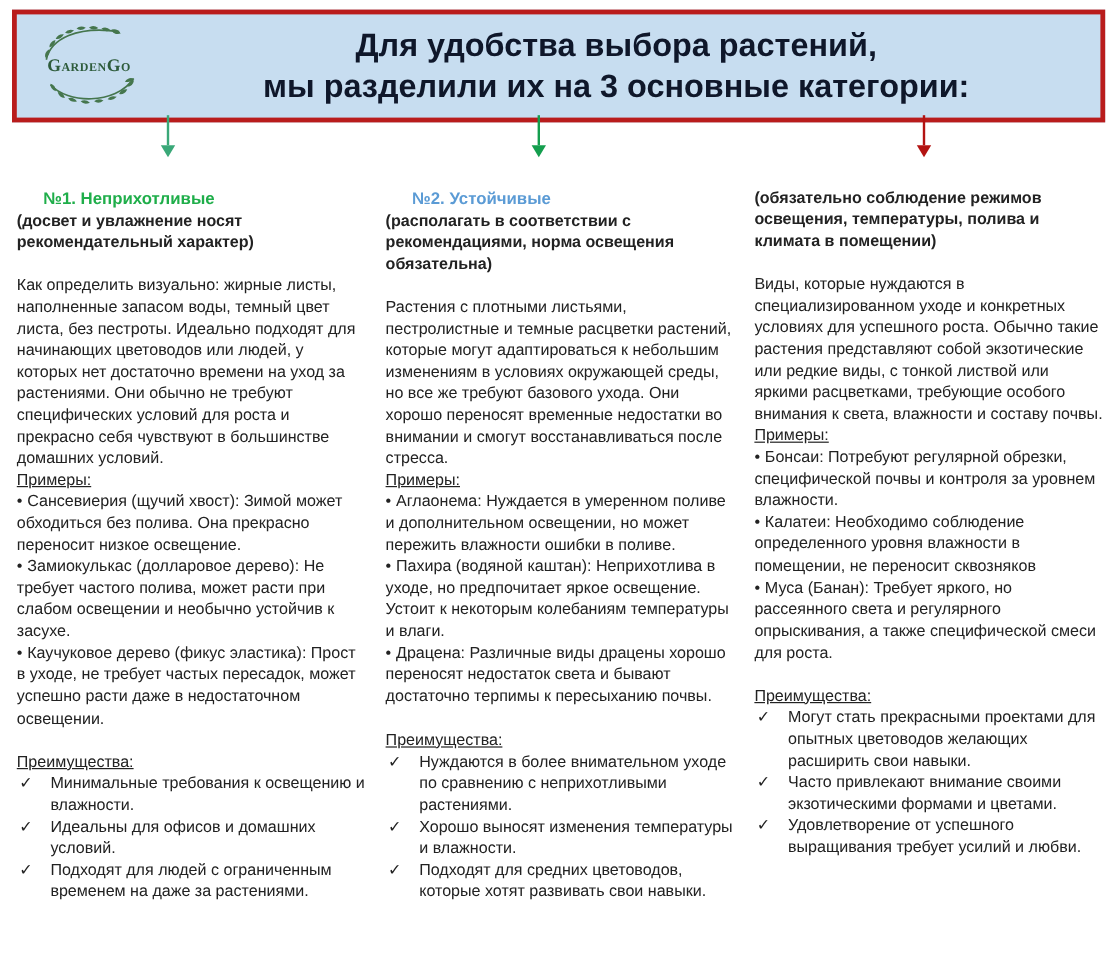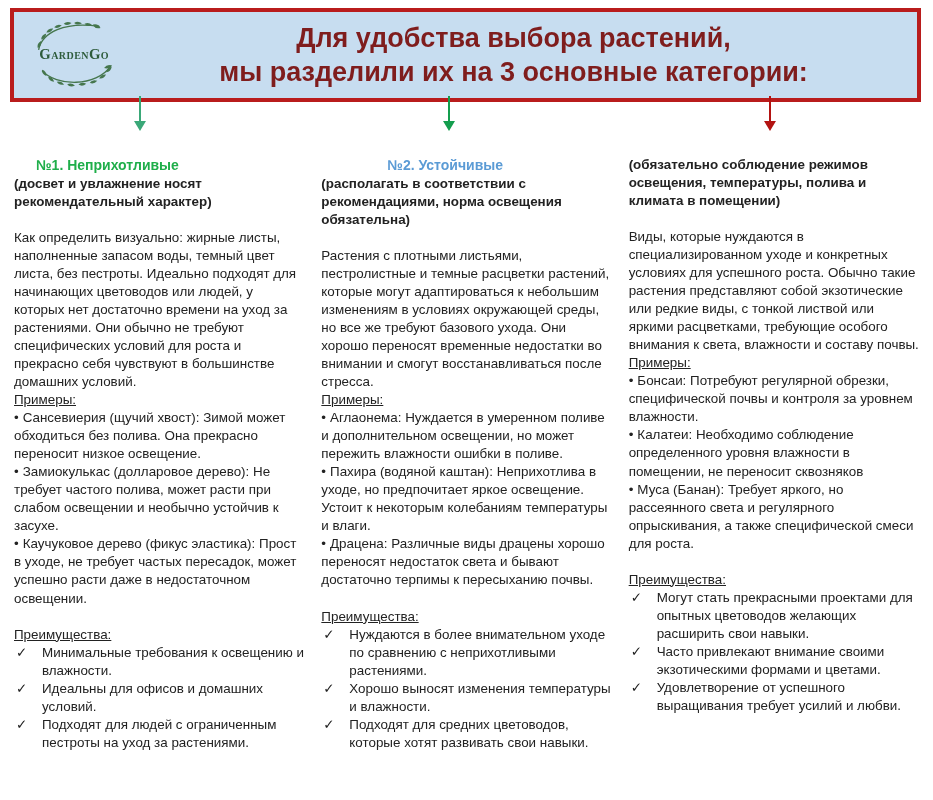--- a/index.html
+++ b/index.html
@@ -15,21 +15,21 @@
     border:4px solid #b91c1c;
   }
   .logo{width:122px;flex:0 0 122px;display:flex;justify-content:center;align-items:center;}
   .logo svg{width:104px;height:82px;}
   .logo text{
     font-family:"Liberation Serif","DejaVu Serif",serif;
     font-variant:small-caps;font-weight:bold;letter-spacing:.5px;
   }
   .title-wrap{
     flex:1;text-align:center;padding-right:26px;
-    font-size:27px;line-height:1.26;font-weight:600;color:#7f1d1d;
+    font-size:27px;line-height:1.26;font-weight:600;color:#0f172a;
   }
   
   .arrows{position:absolute;left:0;top:96px;width:933px;height:56px;}
   .arrow{position:absolute;top:0;display:flex;flex-direction:column;align-items:center;width:14px;}
   .arrow-line{width:2px;height:25px;background:currentColor;}
   .arrow-head{width:0;height:0;border-left:6px solid transparent;border-right:6px solid transparent;border-top:10px solid currentColor;}
   
   .columns{
     position:absolute;left:14px;top:156px;width:905px;
     display:flex;gap:17px;
@@ -118,27 +118,27 @@
       <div class="adv">
           <span class="check">✓</span>
           <span class="adv-text">Минимальные требования к освещению и влажности.</span>
         </div>
       <div class="adv">
           <span class="check">✓</span>
           <span class="adv-text">Идеальны для офисов и домашних условий.</span>
         </div>
       <div class="adv">
           <span class="check">✓</span>
-          <span class="adv-text">Подходят для людей с ограниченным пестроты на уход за растениями.</span>
+          <span class="adv-text">Подходят для людей с ограниченным временем на даже за растениями.</span>
         </div>
     </div>
   </div>
 
   <div class="col">
-    <p class="col-title" style="color: rgb(91, 155, 213); margin-left: 44px;">№2. Устойчивые</p>
+    <p class="col-title" style="color: rgb(91, 155, 213);">№2. Устойчивые</p>
     <p class="col-sub">(располагать в соответствии с рекомендациями, норма освещения обязательна)</p>
     <p class="col-desc">Растения с плотными листьями, пестролистные и темные расцветки растений, которые могут адаптироваться к небольшим изменениям в условиях окружающей среды, но все же требуют базового ухода. Они хорошо переносят временные недостатки во внимании и смогут восстанавливаться после стресса.</p>
     <p class="sec-label">Примеры:</p>
     <p class="example"><span class="bullet">•</span><span>Аглаонема: Нуждается в умеренном поливе и дополнительном освещении, но может пережить влажности ошибки в поливе.</span></p>
     <p class="example"><span class="bullet">•</span><span>Пахира (водяной каштан): Неприхотлива в уходе, но предпочитает яркое освещение. Устоит к некоторым колебаниям температуры и влаги.</span></p>
     <p class="example"><span class="bullet">•</span><span>Драцена: Различные виды драцены хорошо переносят недостаток света и бывают достаточно терпимы к пересыханию почвы.</span></p>
     <div class="advantages">
       <p class="sec-label">Преимущества:</p>
       <div class="adv">
           <span class="check">✓</span>

